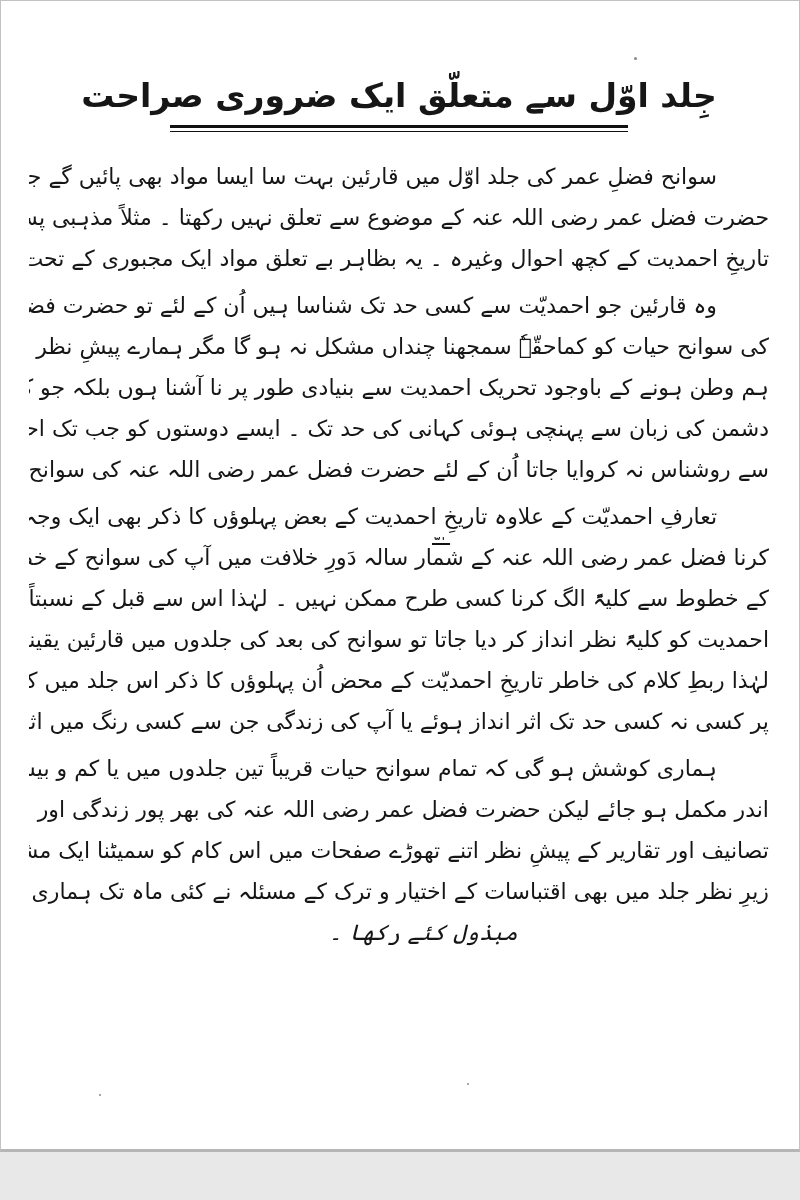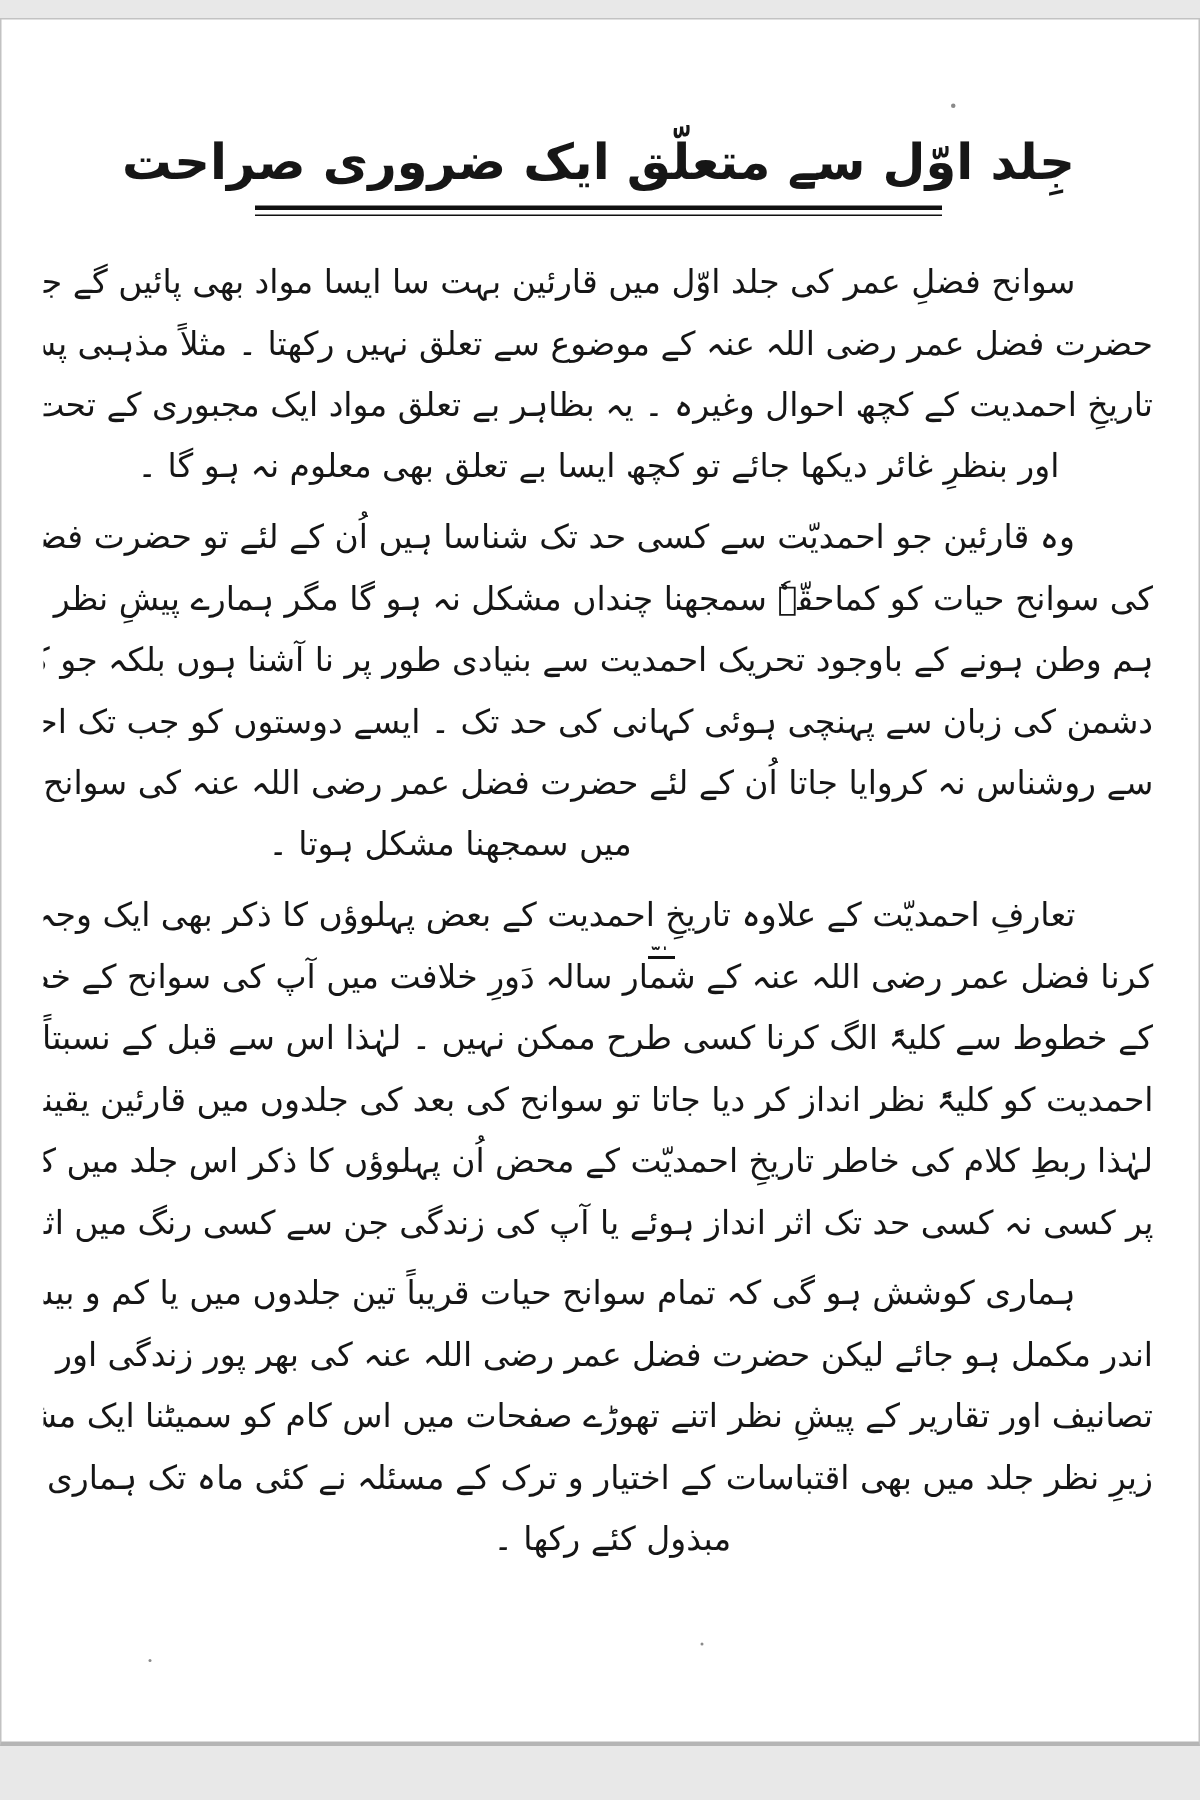--- a/index.html
+++ b/index.html
@@ -1,20 +1,20 @@
 <!DOCTYPE html>
 <html lang="ur" dir="rtl"><head>
 <meta charset="utf-8">
 <style>
   html, body { margin: 0; padding: 0; background: #e8e8e8; }
   .page {
     position: relative;
     width: 800px;
     height: 1152px;
-    margin: 12px auto;
+    margin: 0 auto;
     box-sizing: border-box;
     background: var(--page, #ffffff);
     color: var(--ink, #161616);
     border: 1px solid #c2c2c2;
     border-bottom: 3px solid #b5b5b5;
     overflow: hidden;
     font-family: "DejaVu Sans", sans-serif;
   }
   .content { padding: 72px 30px 0 28px; }
 
@@ -45,21 +45,21 @@
     line-height: 41px;
     height: 41px;
     white-space: nowrap;
     overflow: hidden;
     text-align: justify;
     text-align-last: justify;
   }
   .line.first { padding-right: 52px; }
   .line.center { text-align: center; text-align-last: center; }
   .line.end-left { text-align: left; text-align-last: left; padding-left: 150px; }
-  .line.end-midleft { text-align: left; text-align-last: left; padding-left: 300px; }
+  .line.end-midleft { text-align: left; text-align-last: left; padding-left: 300px; font-style: italic; }
 
   .gloss-word { position: relative; }
   .gloss {
     position: absolute;
     top: -16px;
     right: 14px;
     font-size: 13px;
     line-height: 1;
     border-bottom: 2px solid #111;
     padding: 0 2px 1px 2px;
@@ -79,30 +79,28 @@
       <div class="doc-title">جِلد اوّل سے متعلّق ایک ضروری صراحت</div>
       <div class="title-rule"></div>
     </div>
 
     <div class="body-text">
 
       <div class="para">
         <div class="line first">سوانح فضلِ عمر کی جلد اوّل میں قارئین بہت سا ایسا مواد بھی پائیں گے جو براہِ راست سوانح</div>
         <div class="line">حضرت فضل عمر رضی اللہ عنہ کے موضوع سے تعلق نہیں رکھتا ۔ مثلاً مذہبی پس منظر ۔ احمدیت کا تعارف</div>
         <div class="line">تاریخِ احمدیت کے کچھ احوال وغیرہ ۔ یہ بظاہر بے تعلق مواد ایک مجبوری کے تحت پیش کیا جا رہا ہے ۔</div>
-        <div class="line center">اور بنظرِ غائر دیکھا جائے تو کچھ ایسا بے تعلق بھی معلوم نہ ہو گا ۔</div>
       </div>
 
       <div class="para">
         <div class="line first">وہ قارئین جو احمدیّت سے کسی حد تک شناسا ہیں اُن کے لئے تو حضرت فضل عمر رضی اللہ عنہ</div>
         <div class="line">کی سوانح حیات کو کماحقّہٗ سمجھنا چنداں مشکل نہ ہو گا مگر ہمارے پیشِ نظر ایسے قارئین بھی ہیں جو ہمارے</div>
         <div class="line">ہم وطن ہونے کے باوجود تحریک احمدیت سے بنیادی طور پر نا آشنا ہوں بلکہ جو کچھ جانتے ہوں وہ محض</div>
         <div class="line">دشمن کی زبان سے پہنچی ہوئی کہانی کی حد تک ۔ ایسے دوستوں کو جب تک احمدیّت کے اصلی خدّ و خال</div>
         <div class="line">سے روشناس نہ کروایا جاتا اُن کے لئے حضرت فضل عمر رضی اللہ عنہ کی سوانح حیات صحیح معنوں</div>
-        <div class="line end-left">میں سمجھنا مشکل ہوتا ۔</div>
       </div>
 
       <div class="para">
         <div class="line first">تعارفِ احمدیّت کے علاوہ تاریخِ احمدیت کے بعض پہلوؤں کا ذکر بھی ایک وجہ سے ناگزیر تھا ۔</div>
         <div class="line"><span>کرنا فضل عمر رضی اللہ عنہ کے </span><span class="gloss-word"><span class="gloss">۵۲</span><span>شمار</span></span><span> سالہ دَورِ خلافت میں آپ کی سوانح کے خطوط کو تاریخِ احمدیّت</span></div>
         <div class="line">کے خطوط سے کلیۃً الگ کرنا کسی طرح ممکن نہیں ۔ لہٰذا اس سے قبل کے نسبتاً مختصر دَور میں اگر تاریخِ</div>
         <div class="line">احمدیت کو کلیۃً نظر انداز کر دیا جاتا تو سوانح کی بعد کی جلدوں میں قارئین یقیناً جا بجا تشنگی محسوس کرتے ۔</div>
         <div class="line">لہٰذا ربطِ کلام کی خاطر تاریخِ احمدیّت کے محض اُن پہلوؤں کا ذکر اس جلد میں کیا گیا ہے جو آپ کی زندگی</div>
         <div class="line center">پر کسی نہ کسی حد تک اثر انداز ہوئے یا آپ کی زندگی جن سے کسی رنگ میں اثر پذیر ہوئی ۔</div>
       </div>

